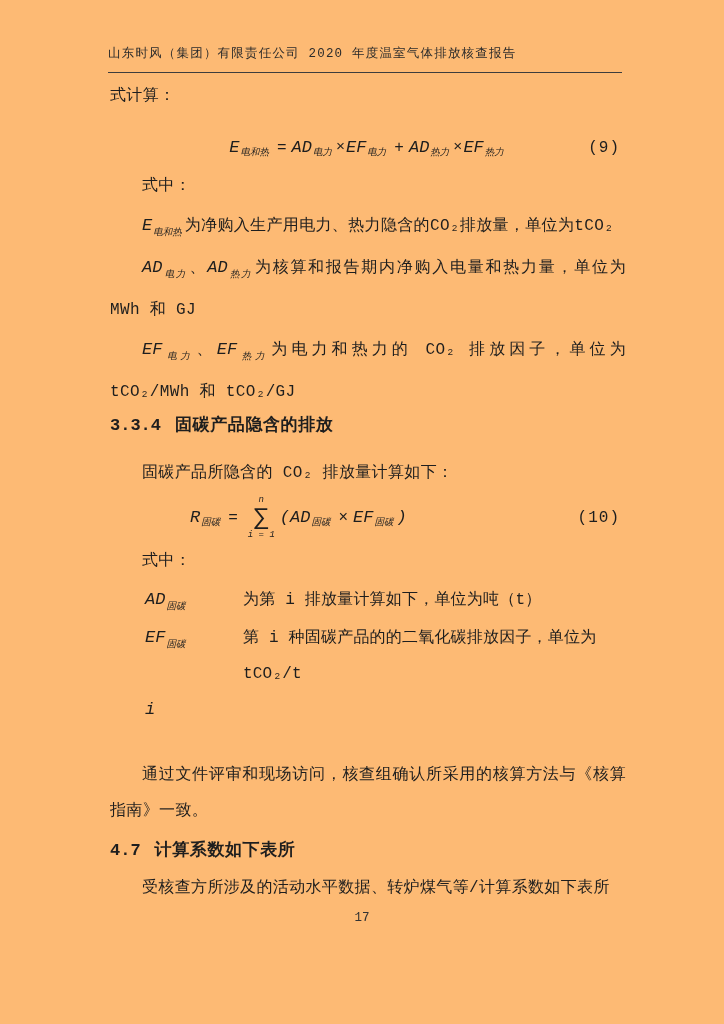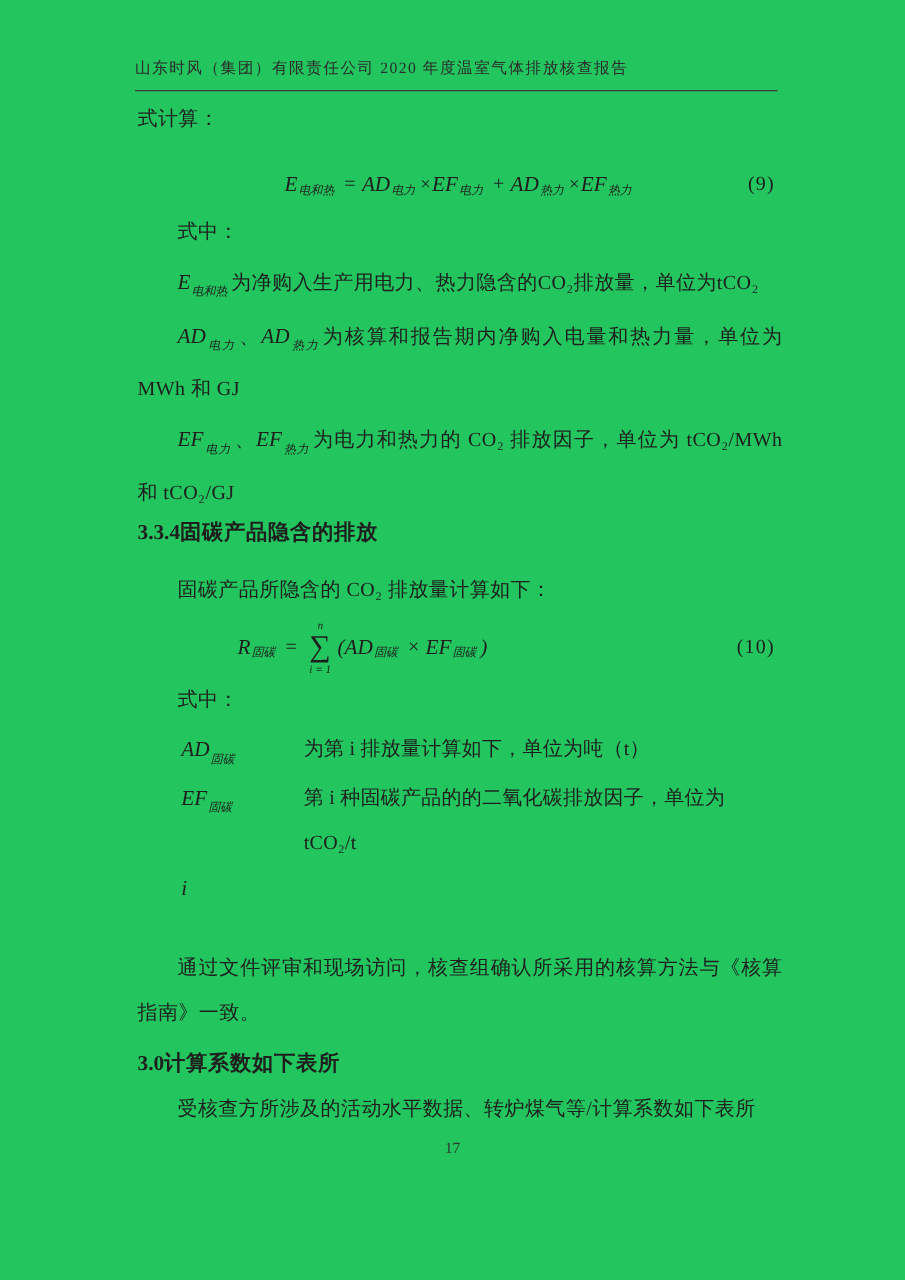--- a/index.html
+++ b/index.html
@@ -1,40 +1,40 @@
 <!DOCTYPE html>
 <html><head>
 <meta charset="utf-8">
 <style>
   * { margin: 0; padding: 0; box-sizing: border-box; }
   html, body { background: #ffffff; }
   .page {
     position: relative;
     width: 724px; height: 1024px;
-    background: #22c55e;
+    background: #fdba74;
     color: #1e1e1e;
-    font-family: Liberation Serif, serif;
+    font-family: Liberation Mono, monospace;
     overflow: hidden;
   }
   .hdr {
     position: absolute; left: 108px; top: 46px; width: 514px;
     font-size: 12.5px; line-height: 17px; letter-spacing: 1.2px;
     color: #2b2b2b;
     padding-bottom: 9px;
     border-bottom: 1.5px solid #3d3d3d;
   }
   .blk {
     position: absolute; left: 110px; width: 516px;
     font-size: 16px; line-height: 40px; letter-spacing: 0.35px;
     text-align: justify;
   }
   .indent { text-indent: 32px; }
   .lh36 { line-height: 36px; }
   .h { font-weight: bold; font-size: 17px; letter-spacing: 0.6px; }
-  .h .hnum { letter-spacing: 0; }
+  .h .hnum { margin-right: 14px; letter-spacing: 0; }
   .formula { display: flex; align-items: center; height: 40px; }
   .formula.tall { height: 64px; }
   .fcenter { flex: 1; display: flex; align-items: center; justify-content: center; }
   .fleft { flex: 1; display: flex; align-items: center; justify-content: flex-start; padding-left: 80px; }
   .var { font-style: italic; font-size: 17px; letter-spacing: 0; }
   .vsub { font-style: italic; font-size: 9.5px; position: relative; top: 5px; margin: 0 3px 0 1px; letter-spacing: 0; }
   .op { font-size: 16px; margin: 0 5px; letter-spacing: 0; }
   .opx { font-size: 15px; margin: 0 1px; letter-spacing: 0; }
   .eqnum { position: absolute; right: 6px; font-size: 16px; letter-spacing: 1px; }
   .sum { display: inline-flex; flex-direction: column; align-items: center; margin: 0 5px; line-height: 1; }
@@ -125,19 +125,19 @@
       <span class="dterm"><span class="var">EF</span><span class="vsub">固碳</span></span>
       <span class="ddesc"><span>第 i 种固碳产品的的二氧化碳排放因子，单位为</span><span class="dline2">tCO₂/t</span></span>
     </div>
     <div class="defrow">
       <span class="dterm"><span class="var">i</span><span class="vsub"></span></span>
     </div>
   </div>
 
   <p class="blk indent lh36" style="top:757px">通过文件评审和现场访问，核查组确认所采用的核算方法与《核算指南》一致。</p>
 
-  <p class="blk h" style="top:831px"><span class="hnum">3.0</span><span>计算系数如下表所</span></p>
+  <p class="blk h" style="top:831px"><span class="hnum">4.7</span><span>计算系数如下表所</span></p>
 
   <p class="blk indent" style="top:868px">受核查方所涉及的活动水平数据、转炉煤气等/计算系数如下表所</p>
 
   <div class="pagenum">17</div>
 
 </div>
 
 </body></html>

